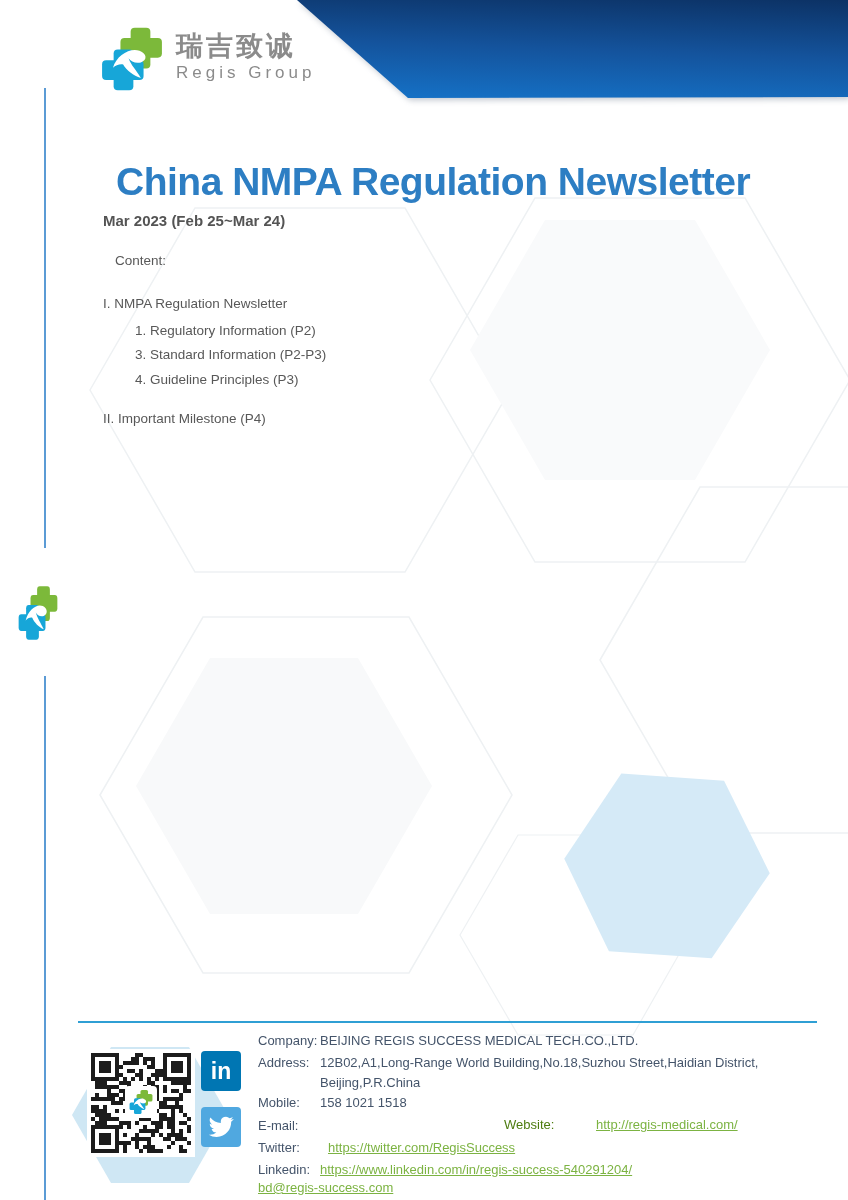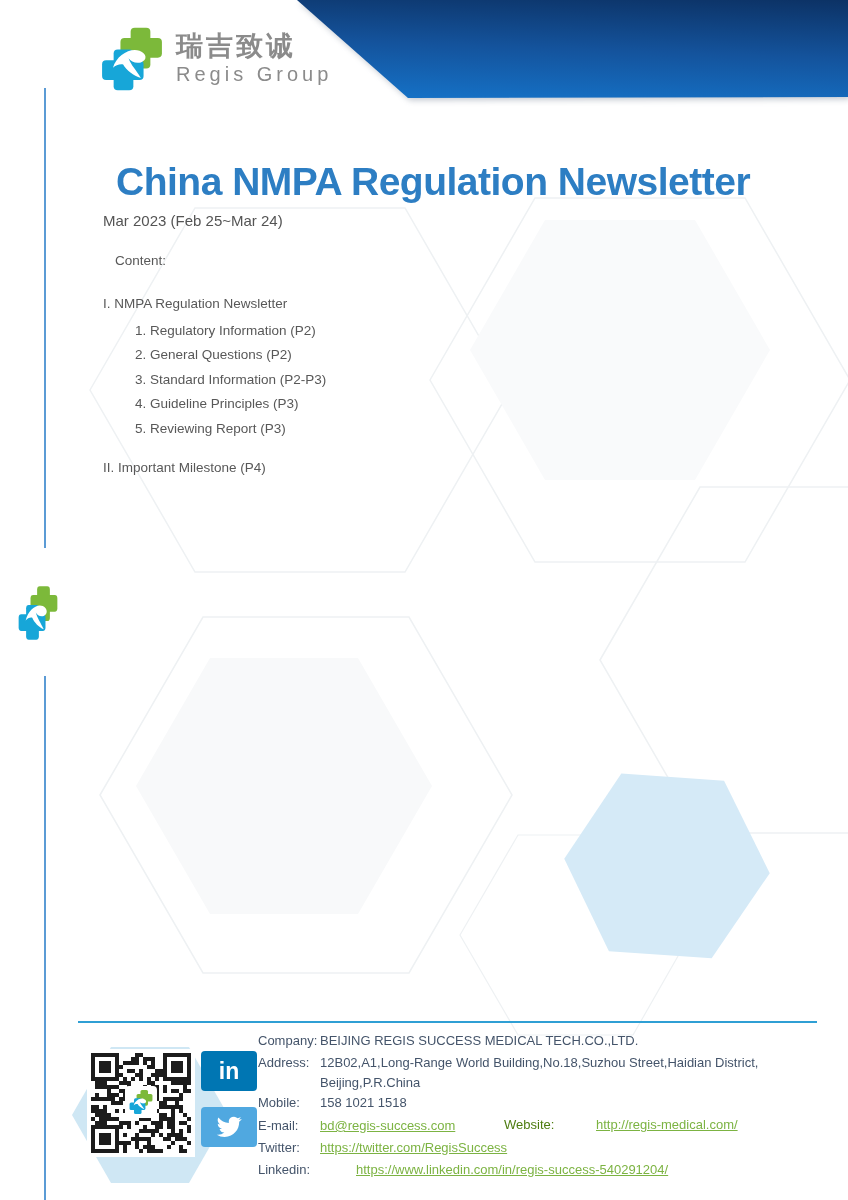--- a/index.html
+++ b/index.html
@@ -13,42 +13,42 @@
   
   .swoosh-wrap{position:absolute;left:0;top:0;width:848px;height:100px;z-index:2;
     filter:drop-shadow(2px 2px 3px rgba(110,125,145,.45));}
   .swoosh{width:848px;height:100px;
     clip-path:polygon(297px 0,848px 0,848px 97px,408px 98px);
     background:linear-gradient(182deg,#0c3265 0%,#14539c 45%,#1571c6 88%,#1877d0 100%);}
   
   .logo-mark{position:absolute;left:98px;top:25px;width:68px;height:68px;z-index:3;}
   .logo-text{position:absolute;left:176px;top:33px;z-index:3;color:#8b8b8b;}
   .logo-cn{font-size:27px;font-weight:bold;letter-spacing:3px;line-height:1;}
-  .logo-en{font-size:20px;letter-spacing:4px;margin-top:4px;line-height:1;}
+  .logo-en{font-size:17px;letter-spacing:4px;margin-top:4px;line-height:1;}
   
   .vline{position:absolute;left:44px;width:2px;background:#5b9bd5;z-index:1;}
   .vline-top{top:88px;height:460px;}
   .vline-bottom{top:676px;height:524px;}
   .mid-mark{position:absolute;left:16px;top:584px;width:44px;height:58px;z-index:3;}
   
   .page-title{position:absolute;left:100px;top:144px;margin:16px;z-index:3;
     font-size:39px;font-weight:bold;letter-spacing:-0.5px;color:#2d7ec3;}
-  .date-line{position:absolute;left:103px;top:212px;z-index:3;font-size:15px;color:#545454;}
+  .date-line{position:absolute;left:103px;top:212px;z-index:3;font-size:15px;color:#545454;font-weight:bold;}
   .toc{position:absolute;left:103px;top:253px;z-index:3;color:#585858;font-size:13.5px;}
   .toc-heading{margin:0 0 28px 12px;}
   .toc-section1{margin:0 0 7px 0;}
   .toc-item{margin:0 0 0 32px;padding:4.5px 0 5px 0;line-height:15px;}
   .toc-section2{margin:19px 0 16px 0;}
   
   .divider{position:absolute;left:78px;top:1021px;width:739px;height:2px;background:#2f9fd4;z-index:3;}
   .qr{position:absolute;left:87px;top:1049px;width:108px;height:108px;background:#ffffff;z-index:3;}
   .qr svg{display:block;}
   .qr-logo-bg{position:absolute;left:38px;top:37px;width:32px;height:32px;background:#fff;border-radius:4px;}
   .qr-logo{position:absolute;left:41px;top:40px;width:26px;height:26px;}
-  .social{position:absolute;left:201px;width:56px;height:40px;border-radius:4px;z-index:3;
+  .social{position:absolute;left:201px;width:40px;height:40px;border-radius:4px;z-index:3;
     display:flex;align-items:center;justify-content:center;}
   .linkedin{top:1051px;background:#0076b3;color:#ffffff;font-weight:bold;font-size:23px;line-height:1;}
   .twitter{top:1107px;background:#50a8e0;}
   .frow{position:absolute;z-index:3;font-size:13px;color:#44546a;line-height:17px;display:flex;}
   .flabel{width:62px;flex:0 0 62px;}
   .link{color:#7cb342;text-decoration:underline;text-align:right;}
   .website-label{position:absolute;left:504px;z-index:3;font-size:13px;color:#4d7c0f;}
   .website-value{position:absolute;left:596px;z-index:3;font-size:13px;}
 </style>
 </head>
@@ -97,24 +97,22 @@
 <div class="vline vline-bottom"></div>
 
 <h1 class="page-title">China NMPA Regulation Newsletter</h1>
 <div class="date-line">Mar 2023  (Feb 25~Mar 24)</div>
 
 <div class="toc">
   <div class="toc-heading">Content:</div>
   <div class="toc-section1">I. NMPA Regulation Newsletter</div>
   <div>
       <div class="toc-item">1. Regulatory Information (P2)</div>
-      <div class="toc-item">2. General Questions (P2)</div>
       <div class="toc-item">3. Standard Information (P2-P3)</div>
       <div class="toc-item">4. Guideline Principles (P3)</div>
-      <div class="toc-item">5. Reviewing Report (P3)</div>
     </div>
   <div class="toc-section2">II. Important Milestone (P4)</div>
 </div>
 
 <div class="divider"></div>
 
 <div class="qr">
   <svg id="qr-svg" width="108" height="108">
       <rect x="4" y="4" width="4" height="4" fill="#1c1c1c"></rect>
       <rect x="8" y="4" width="4" height="4" fill="#1c1c1c"></rect>
@@ -442,26 +440,26 @@
   <span class="flabel">Address:</span>
   <span>12B02,A1,Long-Range World Building,No.18,Suzhou Street,Haidian District,</span>
 </div>
 <div class="frow" style="left:320px;top:1074px;">
   <span>Beijing,P.R.China</span>
 </div>
 <div class="frow" style="left:258px;top:1094px;">
   <span class="flabel">Mobile:</span>
   <span>158 1021 1518</span>
 </div>
-<div class="frow" style="left:258px;top:1117px;">
+<div class="frow" style="left:258px;top:1117px;flex-direction:column;">
   <span class="flabel">E-mail:</span>
   <span class="link">bd@regis-success.com</span>
 </div>
 <div class="website-label" style="top:1117px;">Website:</div>
 <div class="website-value link" style="top:1117px;">http://regis-medical.com/</div>
-<div class="frow" style="left:258px;top:1139px;">
+<div class="frow" style="left:258px;top:1139px;gap:8px;">
   <span class="flabel">Twitter:</span>
   <span class="link">https://twitter.com/RegisSuccess</span>
 </div>
-<div class="frow" style="left:258px;top:1161px;gap:36px;">
+<div class="frow" style="left:258px;top:1161px;">
   <span class="flabel">Linkedin:</span>
   <span class="link">https://www.linkedin.com/in/regis-success-540291204/</span>
 </div>
 
 </body></html>

